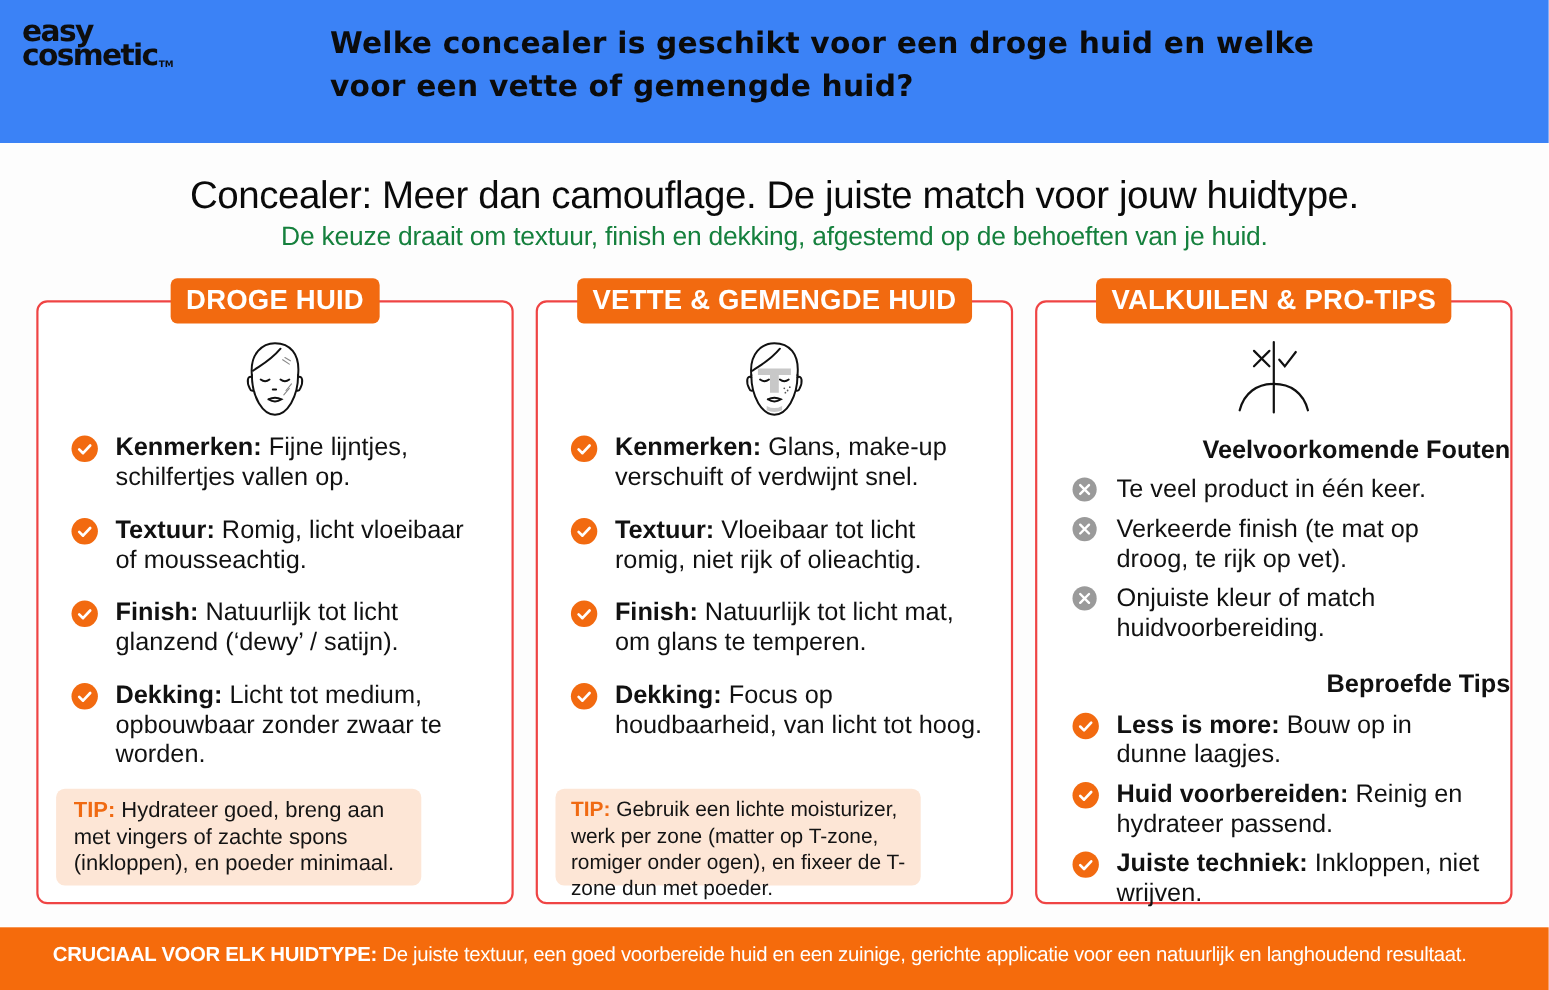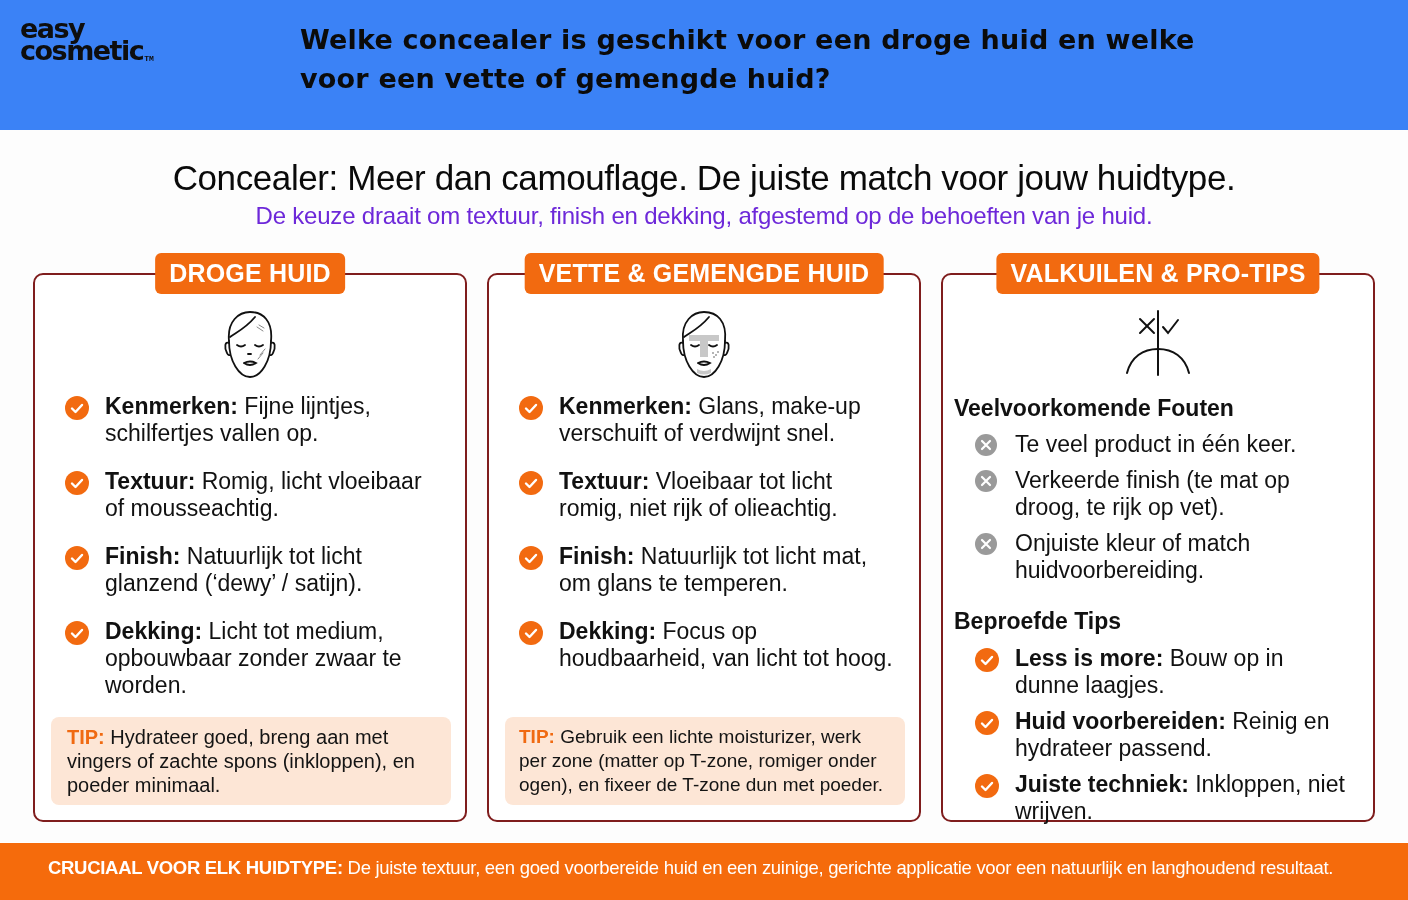--- a/index.html
+++ b/index.html
@@ -3,49 +3,49 @@
   <meta charset="utf-8">
   <style>
     * { box-sizing: border-box; margin: 0; padding: 0; }
     html, body { width: 1408px; height: 900px; background: #ffffff; overflow: hidden; }
     body { position: relative; font-family: "DejaVu Sans", sans-serif; color: #111111; }
 
     .header { position: absolute; left: 0; top: 0; width: 1408px; height: 130px; background: #3b82f6; }
     .logo { position: absolute; left: 20px; top: 18px; line-height: 22px; }
     .logo .l1, .logo .l2 { display: block; font-family: "DejaVu Sans", sans-serif; font-weight: bold; font-size: 27px; letter-spacing: -1.5px; color: #0e0e0e; }
     .logo .l2 { margin-top: 0px; }
-    .logo .tm { font-size: 8px; font-weight: bold; vertical-align: top; position: relative; top: 8px; letter-spacing: 0; margin-left: 1px; font-family: Liberation Mono, monospace; }
+    .logo .tm { font-size: 8px; font-weight: bold; vertical-align: top; position: relative; top: 8px; letter-spacing: 0; margin-left: 1px; }
     .question { position: absolute; left: 300px; top: 20px; width: 900px; font-family: "DejaVu Sans", sans-serif; font-weight: bold; font-size: 27px; line-height: 39px; color: #0b0b0b; letter-spacing: 0.2px; }
 
     .infographic { position: absolute; left: 0; top: 130px; width: 1408px; height: 712px; background: #fdfdfd; }
     .main-title { position: absolute; left: 0; top: 28px; width: 1408px; text-align: center; font-family: "Liberation Sans", sans-serif; font-weight: normal; font-size: 35px; letter-spacing: -0.4px; color: #0a0a0a; }
-    .subtitle { position: absolute; left: 0; top: 72px; width: 1408px; text-align: center; font-family: "Liberation Sans", sans-serif; font-size: 24px; color: #6d28d9; letter-spacing: -0.2px; }
-
-    .card { position: absolute; top: 143px; width: 434px; height: 549px; border: 2px solid #7f1d1d; border-radius: 10px; background: #ffffff; }
+    .subtitle { position: absolute; left: 0; top: 72px; width: 1408px; text-align: center; font-family: "Liberation Sans", sans-serif; font-size: 24px; color: #15803d; letter-spacing: -0.2px; }
+
+    .card { position: absolute; top: 143px; width: 434px; height: 549px; border: 2px solid #ef4444; border-radius: 10px; background: #ffffff; }
     .card.c1 { left: 33px; }
     .card.c2 { left: 487px; }
     .card.c3 { left: 941px; }
 
     .badge { position: absolute; top: -22px; left: 50%; transform: translateX(-50%); background: #f26a10; color: #fff; font-family: "Liberation Sans", sans-serif; font-weight: bold; font-size: 25px; padding: 6px 14px 6px 14px; border-radius: 6px; white-space: nowrap; letter-spacing: 0.2px; line-height: 29px; }
 
     .face-icon { position: absolute; left: 50%; top: 34px; transform: translateX(-50%); width: 58px; height: 72px; }
     .split-icon { position: absolute; left: 50%; top: 34px; transform: translateX(-50%); width: 70px; height: 70px; }
 
     .list { position: absolute; left: 28px; top: 118px; width: 380px; }
     .item { position: relative; padding-left: 42px; font-family: "Liberation Sans", sans-serif; font-size: 23px; line-height: 27px; color: #111; margin-bottom: 21px; }
     .item b { font-weight: bold; }
     .check { position: absolute; left: 2px; top: 3px; width: 24px; height: 24px; border-radius: 50%; background: #f26a10; }
     .check svg, .cross svg { position: absolute; left: 0; top: 0; }
     .cross { position: absolute; left: 2px; top: 3px; width: 22px; height: 22px; border-radius: 50%; background: #9a9a9a; }
 
-    .tip { position: absolute; left: 16px; top: 442px; width: 400px; height: 88px; background: #fde6d6; border-radius: 8px; padding: 8px 16px; font-family: "Liberation Sans", sans-serif; font-size: 20px; line-height: 24px; color: #141414; }
+    .tip { position: absolute; left: 16px; top: 442px; width: 332px; height: 88px; background: #fde6d6; border-radius: 8px; padding: 8px 16px; font-family: "Liberation Sans", sans-serif; font-size: 20px; line-height: 24px; color: #141414; }
     .tip .tip-label { color: #f06a12; font-weight: bold; }
     .card.c2 .tip { font-size: 19px; padding: 8px 14px; }
 
-    .sec-head { position: absolute; left: 0; width: 430px; text-align: left; font-family: "Liberation Sans", sans-serif; font-weight: bold; font-size: 23px; color: #111; padding-left: 11px; }
+    .sec-head { position: absolute; left: 0; width: 430px; text-align: right; font-family: "Liberation Sans", sans-serif; font-weight: bold; font-size: 23px; color: #111; padding-left: 11px; }
     .c3-list { position: absolute; left: 30px; width: 380px; }
     .c3-list .item { margin-bottom: 9px; }
 
     .footer { position: absolute; left: 0; top: 843px; width: 1408px; height: 57px; background: #f56b0c; }
     .footer-text { position: absolute; left: 48px; top: 14px; font-family: "Liberation Sans", sans-serif; font-size: 18.5px; color: #ffffff; white-space: nowrap; letter-spacing: -0.3px; }
     .footer-text b { font-weight: bold; }
   </style>
 </head>
 <body>
 

